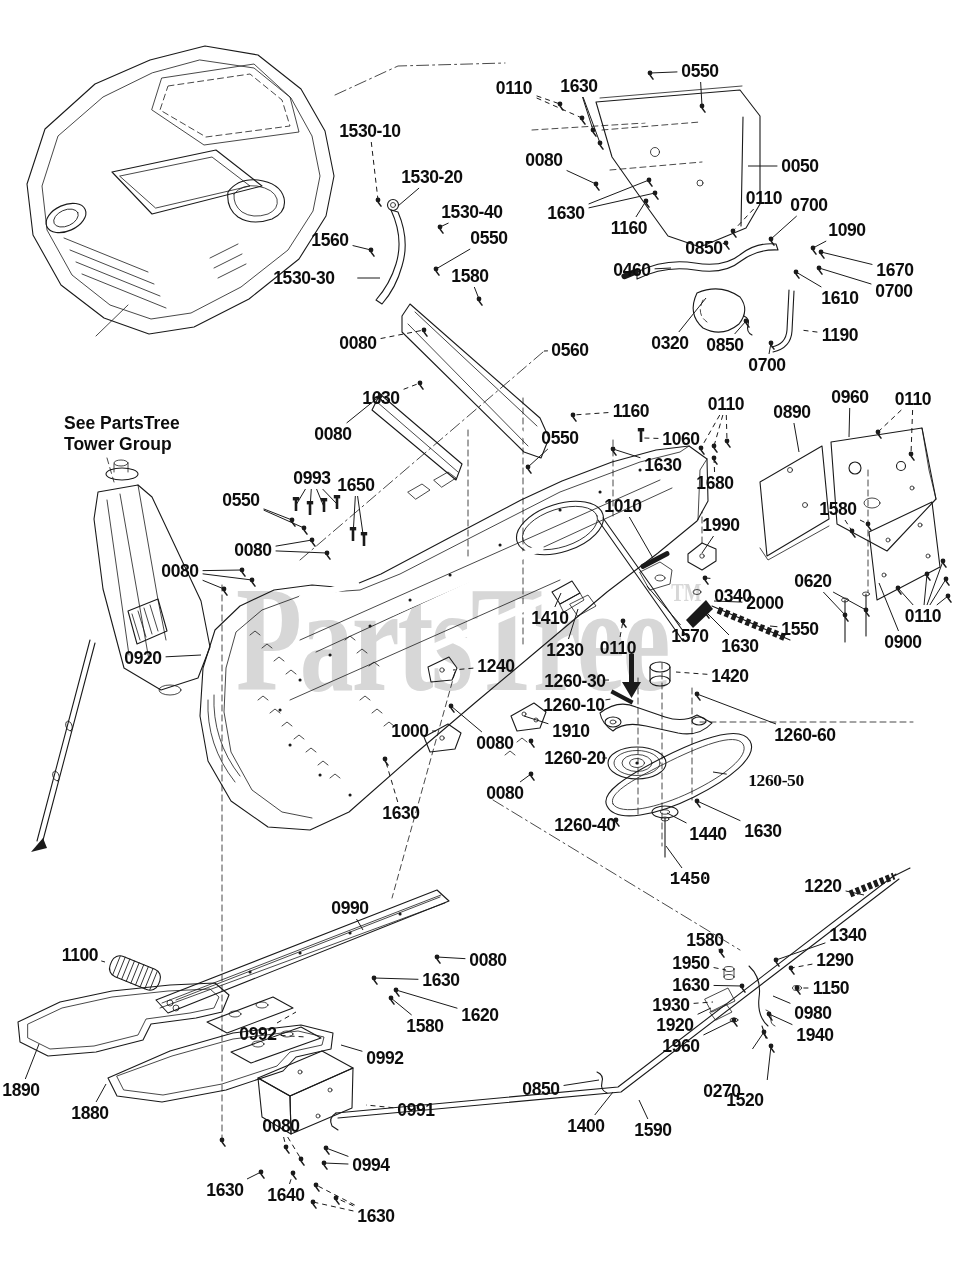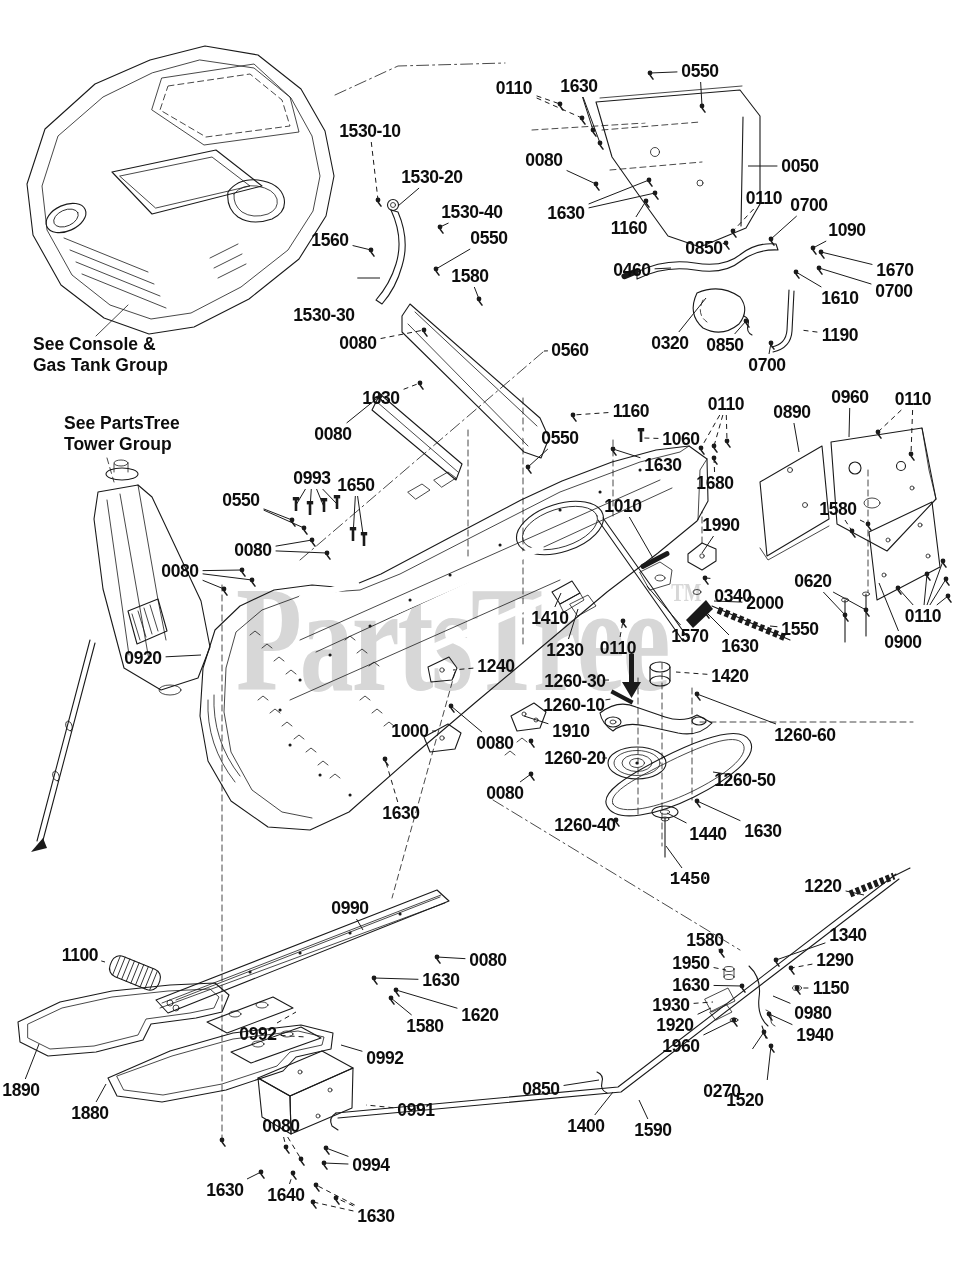--- a/index.html
+++ b/index.html
@@ -489,35 +489,31 @@
         <use href="#scr" x="764" y="1032"></use>
         <line x1="767.2222222222222" y1="1080" x2="771" y2="1046" stroke="#1a1a1a" stroke-width="1"></line>
         <use href="#scr" x="771" y="1046"></use>
         <line x1="563.6" y1="1085.4931034482759" x2="599" y2="1080" stroke="#1a1a1a" stroke-width="1"></line>
         <line x1="594.7352941176471" y1="1115" x2="613" y2="1092" stroke="#1a1a1a" stroke-width="1"></line>
         <line x1="647.8666666666667" y1="1119" x2="639" y2="1100" stroke="#1a1a1a" stroke-width="1"></line>
       </g>
   </svg>
 
   <div id="labels">
-      <div class="note" style="left: 33px; top: 334px;">
-        <div>See Console &amp;</div>
-        <div>Gas Tank Group</div>
-      </div>
       <div class="note" style="left: 64px; top: 413px;">
         <div>See PartsTree</div>
         <div>Tower Group</div>
       </div>
       <div class="plabel" style="left: 370px; top: 131px;">1530-10</div>
       <div class="plabel" style="left: 432px; top: 177px;">1530-20</div>
       <div class="plabel" style="left: 472px; top: 212px;">1530-40</div>
       <div class="plabel" style="left: 330px; top: 240px;">1560</div>
       <div class="plabel" style="left: 489px; top: 238px;">0550</div>
       <div class="plabel" style="left: 470px; top: 276px;">1580</div>
-      <div class="plabel" style="left: 324px; top: 278px; margin-top: 37px;">1530-30</div>
+      <div class="plabel" style="left: 304px; top: 278px;">1530-30</div>
       <div class="plabel" style="left: 358px; top: 343px;">0080</div>
       <div class="plabel" style="left: 381px; top: 398px;">1630</div>
       <div class="plabel" style="left: 333px; top: 434px;">0080</div>
       <div class="plabel" style="left: 700px; top: 71px;">0550</div>
       <div class="plabel" style="left: 514px; top: 88px;">0110</div>
       <div class="plabel" style="left: 579px; top: 86px;">1630</div>
       <div class="plabel" style="left: 544px; top: 160px;">0080</div>
       <div class="plabel" style="left: 800px; top: 166px;">0050</div>
       <div class="plabel" style="left: 566px; top: 213px;">1630</div>
       <div class="plabel" style="left: 629px; top: 228px;">1160</div>
@@ -566,21 +562,21 @@
       <div class="plabel" style="left: 496px; top: 666px;">1240</div>
       <div class="plabel" style="left: 730px; top: 676px;">1420</div>
       <div class="plabel" style="left: 575px; top: 681px;">1260-30</div>
       <div class="plabel" style="left: 574px; top: 705px;">1260-10</div>
       <div class="plabel" style="left: 410px; top: 731px;">1000</div>
       <div class="plabel" style="left: 495px; top: 743px;">0080</div>
       <div class="plabel" style="left: 571px; top: 731px;">1910</div>
       <div class="plabel" style="left: 575px; top: 758px;">1260-20</div>
       <div class="plabel" style="left: 805px; top: 735px;">1260-60</div>
       <div class="plabel" style="left: 505px; top: 793px;">0080</div>
-      <div class="plabel" style="left: 745px; top: 780px;">1260-50</div>
+      <div class="plabel" style="left: 776px; top: 780px; font-family: Liberation Serif, serif;">1260-50</div>
       <div class="plabel" style="left: 401px; top: 813px;">1630</div>
       <div class="plabel" style="left: 585px; top: 825px;">1260-40</div>
       <div class="plabel" style="left: 708px; top: 834px;">1440</div>
       <div class="plabel" style="left: 763px; top: 831px;">1630</div>
       <div class="plabel" style="left: 690px; top: 879px; font-family: Liberation Mono, monospace;">1450</div>
       <div class="plabel" style="left: 823px; top: 886px;">1220</div>
       <div class="plabel" style="left: 80px; top: 955px;">1100</div>
       <div class="plabel" style="left: 350px; top: 908px;">0990</div>
       <div class="plabel" style="left: 488px; top: 960px;">0080</div>
       <div class="plabel" style="left: 441px; top: 980px;">1630</div>

